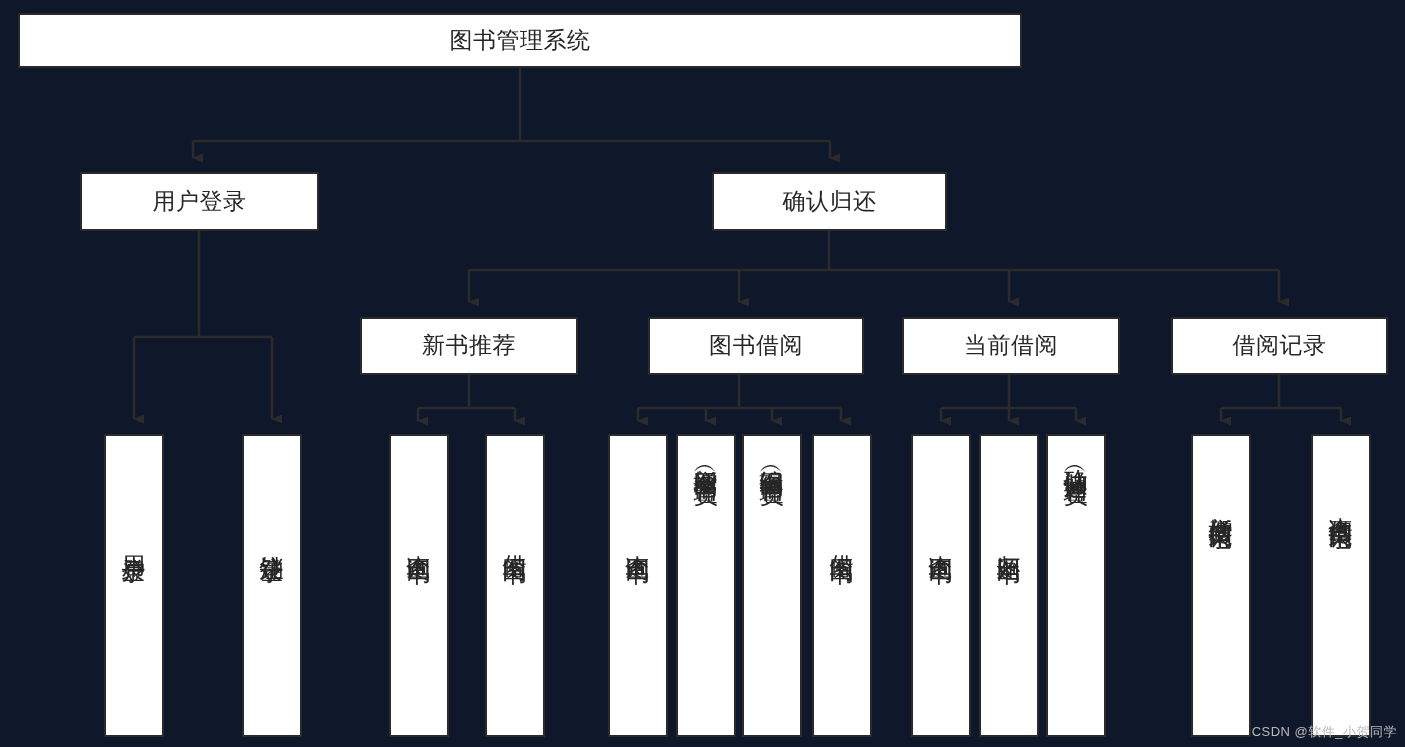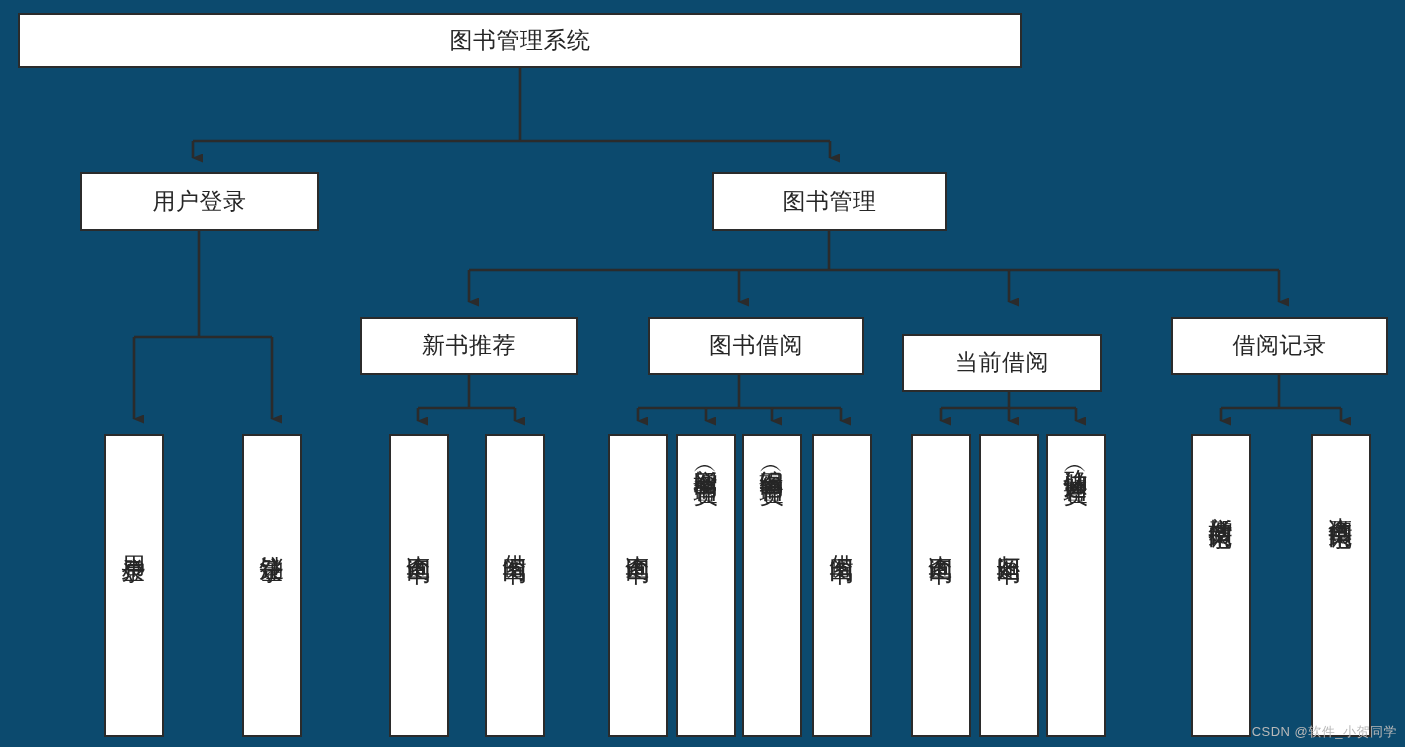--- a/index.html
+++ b/index.html
@@ -7,21 +7,21 @@
     padding: 0;
     background: #ffffff;
   }
   body {
     font-family: "Liberation Sans", "DejaVu Sans", sans-serif;
   }
   #diagram-root {
     position: relative;
     width: 1405px;
     height: 747px;
-    background: #0c4a6e;
+    background: #0f172a;
     overflow: hidden;
   }
   svg.edges {
     position: absolute;
     left: 0;
     top: 0;
     width: 1405px;
     height: 747px;
     pointer-events: none;
   }
@@ -130,30 +130,30 @@
   </svg>
 
   <div class="node horiz" style="left:18px; top:13px; width:1004px; height:55px;">
     <span class="node-label">图书管理系统</span>
   </div>
 
   <div class="node horiz" style="left:80px; top:172px; width:239px; height:59px;">
     <span class="node-label">用户登录</span>
   </div>
   <div class="node horiz" style="left:712px; top:172px; width:235px; height:59px;">
-    <span class="node-label">图书管理</span>
+    <span class="node-label">确认归还</span>
   </div>
 
   <div class="node horiz" style="left:360px; top:317px; width:218px; height:58px;">
     <span class="node-label">新书推荐</span>
   </div>
   <div class="node horiz" style="left:648px; top:317px; width:216px; height:58px;">
     <span class="node-label">图书借阅</span>
   </div>
-  <div class="node horiz" style="left:902px; top:334px; width:200px; height:58px;">
+  <div class="node horiz" style="left:902px; top:317px; width:218px; height:58px;">
     <span class="node-label">当前借阅</span>
   </div>
   <div class="node horiz" style="left:1171px; top:317px; width:217px; height:58px;">
     <span class="node-label">借阅记录</span>
   </div>
 
   <div class="node vert mid" style="left:104px; top:434px; width:60px; height:303px;">
     <span class="node-label">用户登录</span>
   </div>
   <div class="node vert mid" style="left:242px; top:434px; width:60px; height:303px;">

